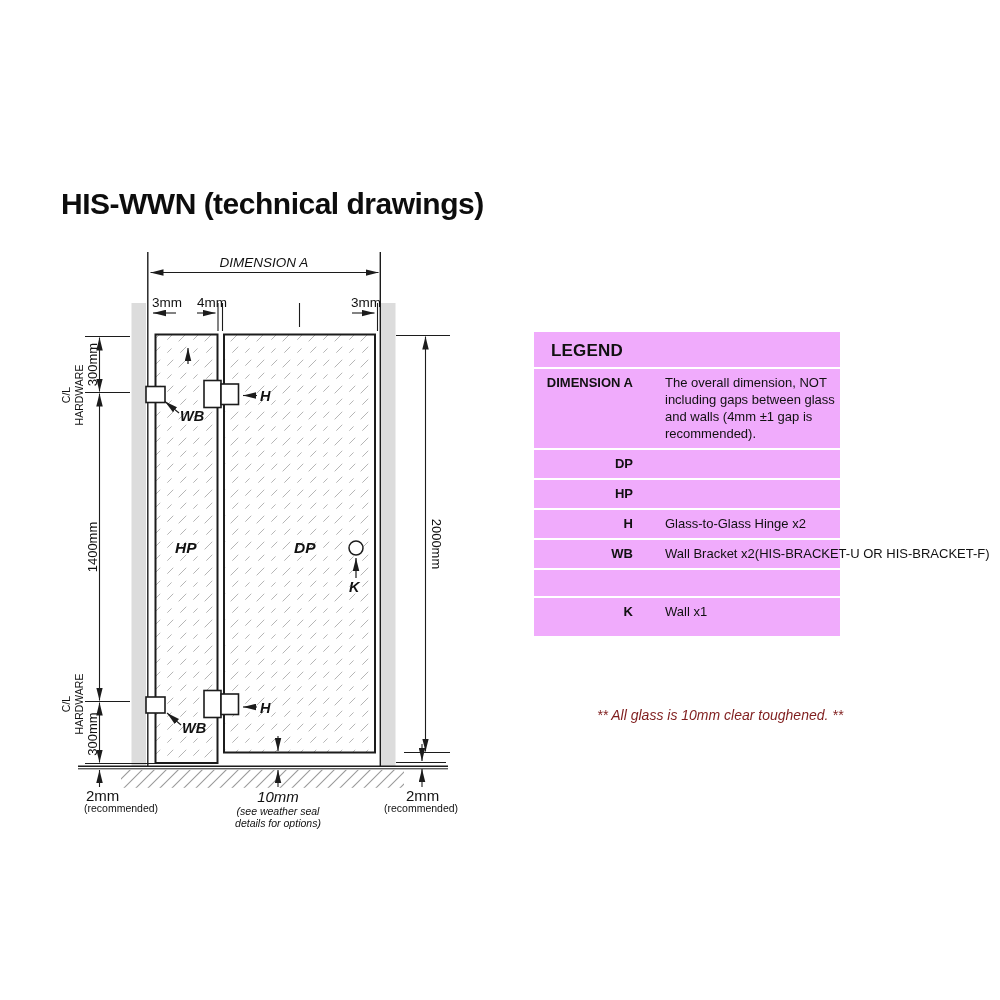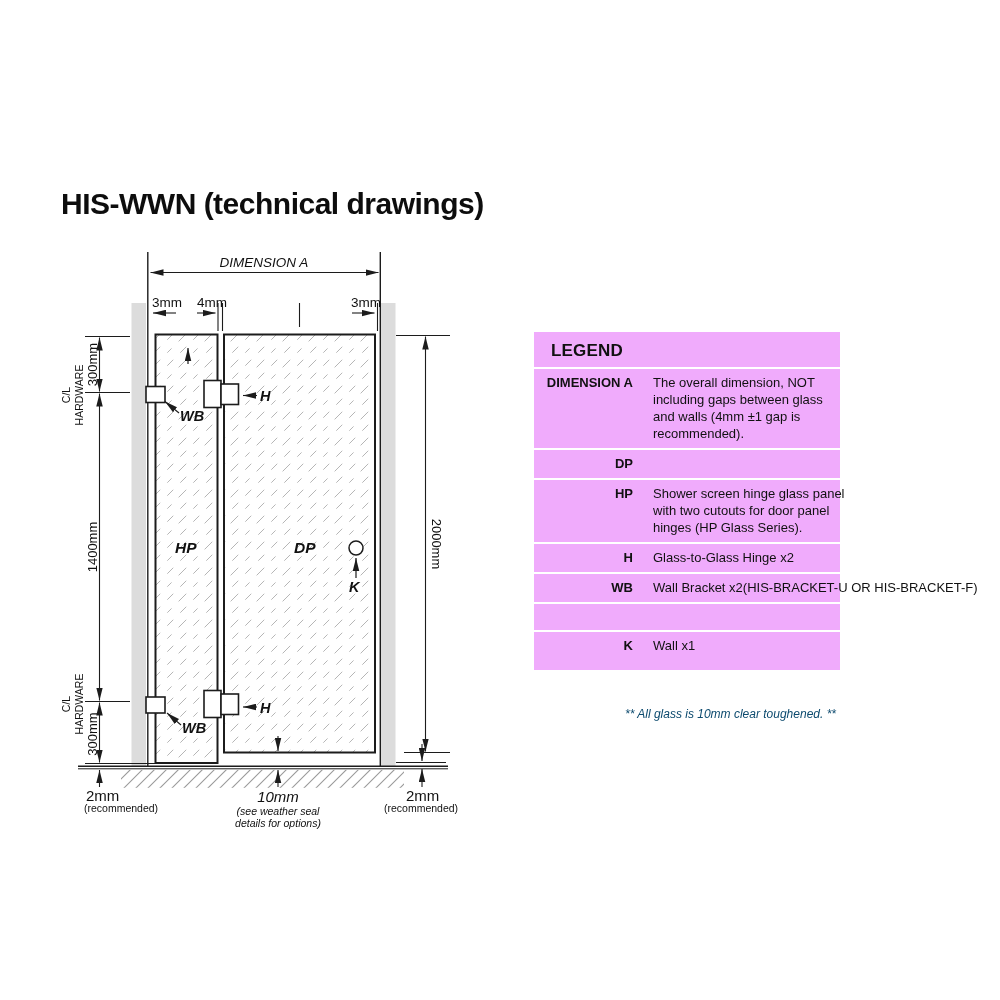--- a/index.html
+++ b/index.html
@@ -19,25 +19,25 @@
   .mmval{font-size:15px;}
   .mmvali{font-size:15px;font-style:italic;}
   .notetxt{font-size:10.5px;}
   .notetxti{font-size:10.5px;font-style:italic;}
   .dimA{font-size:13.5px;font-style:italic;}
   
   #legend{position:absolute;left:534px;top:332px;width:306px;background:#f0abfc;}
   #legend .lg-title{font-size:17px;font-weight:bold;padding:9px 0 6px 17px;letter-spacing:0.2px;}
   .lg-row{display:flex;border-top:2px solid #ffffff;padding:5px 0 6px 0;}
   .lg-term{flex:0 0 99px;width:99px;text-align:right;font-weight:bold;font-size:13px;line-height:17px;}
-  .lg-desc{margin-left:20px;font-size:13px;line-height:17px;white-space:pre;}
+  .lg-desc{margin-left:32px;font-size:13px;line-height:17px;white-space:pre;}
   .lg-row.empty{min-height:15px;}
   .lg-row.last{padding-bottom:16px;}
-  #legend-footnote{position:absolute;left:597px;top:707px;font-size:12px;font-style:italic;
-                   color:#0c4a6e;white-space:nowrap;margin-left:28px;}
+  #legend-footnote{position:absolute;left:597px;top:707px;font-size:14px;font-style:italic;
+                   color:#7f1d1d;white-space:nowrap;}
 </style>
 </head>
 <body>
 
 <div id="page">
 
   <div id="title">HIS-WWN (technical drawings)</div>
 
   <svg id="drawing" viewBox="0 0 1000 1000" xmlns="http://www.w3.org/2000/svg">
     <defs>
@@ -176,23 +176,20 @@
       <div class="lg-desc">The overall dimension, NOT
 including gaps between glass
 and walls (4mm ±1 gap is
 recommended).</div>
     </div>
     <div class="lg-row">
       <div class="lg-term">DP</div>
     </div>
     <div class="lg-row">
       <div class="lg-term">HP</div>
-      <div class="lg-desc">Shower screen hinge glass panel
-with two cutouts for door panel
-hinges (HP Glass Series).</div>
     </div>
     <div class="lg-row">
       <div class="lg-term">H</div>
       <div class="lg-desc">Glass-to-Glass Hinge x2</div>
     </div>
     <div class="lg-row">
       <div class="lg-term">WB</div>
       <div class="lg-desc">Wall Bracket x2(HIS-BRACKET-U OR HIS-BRACKET-F)</div>
     </div>
     <div class="lg-row empty">

